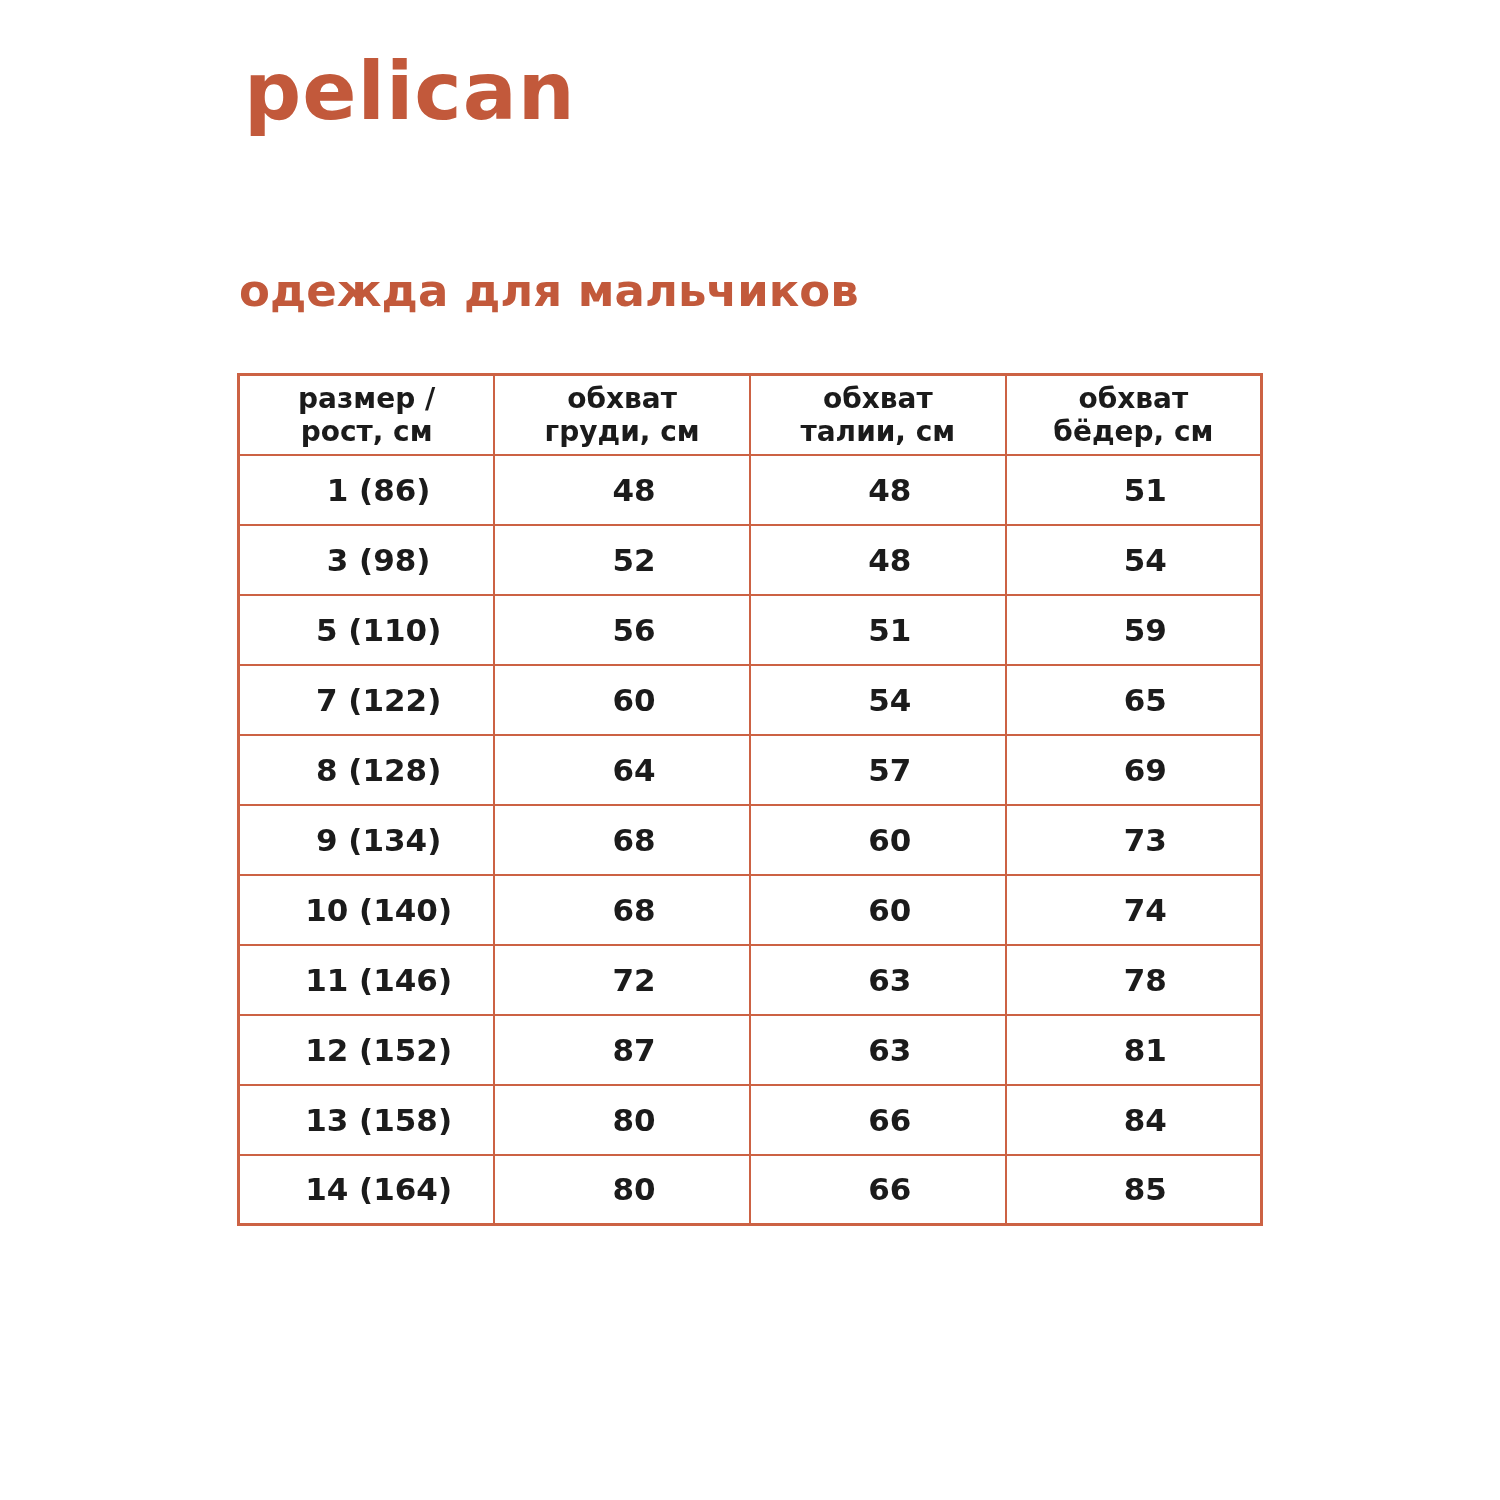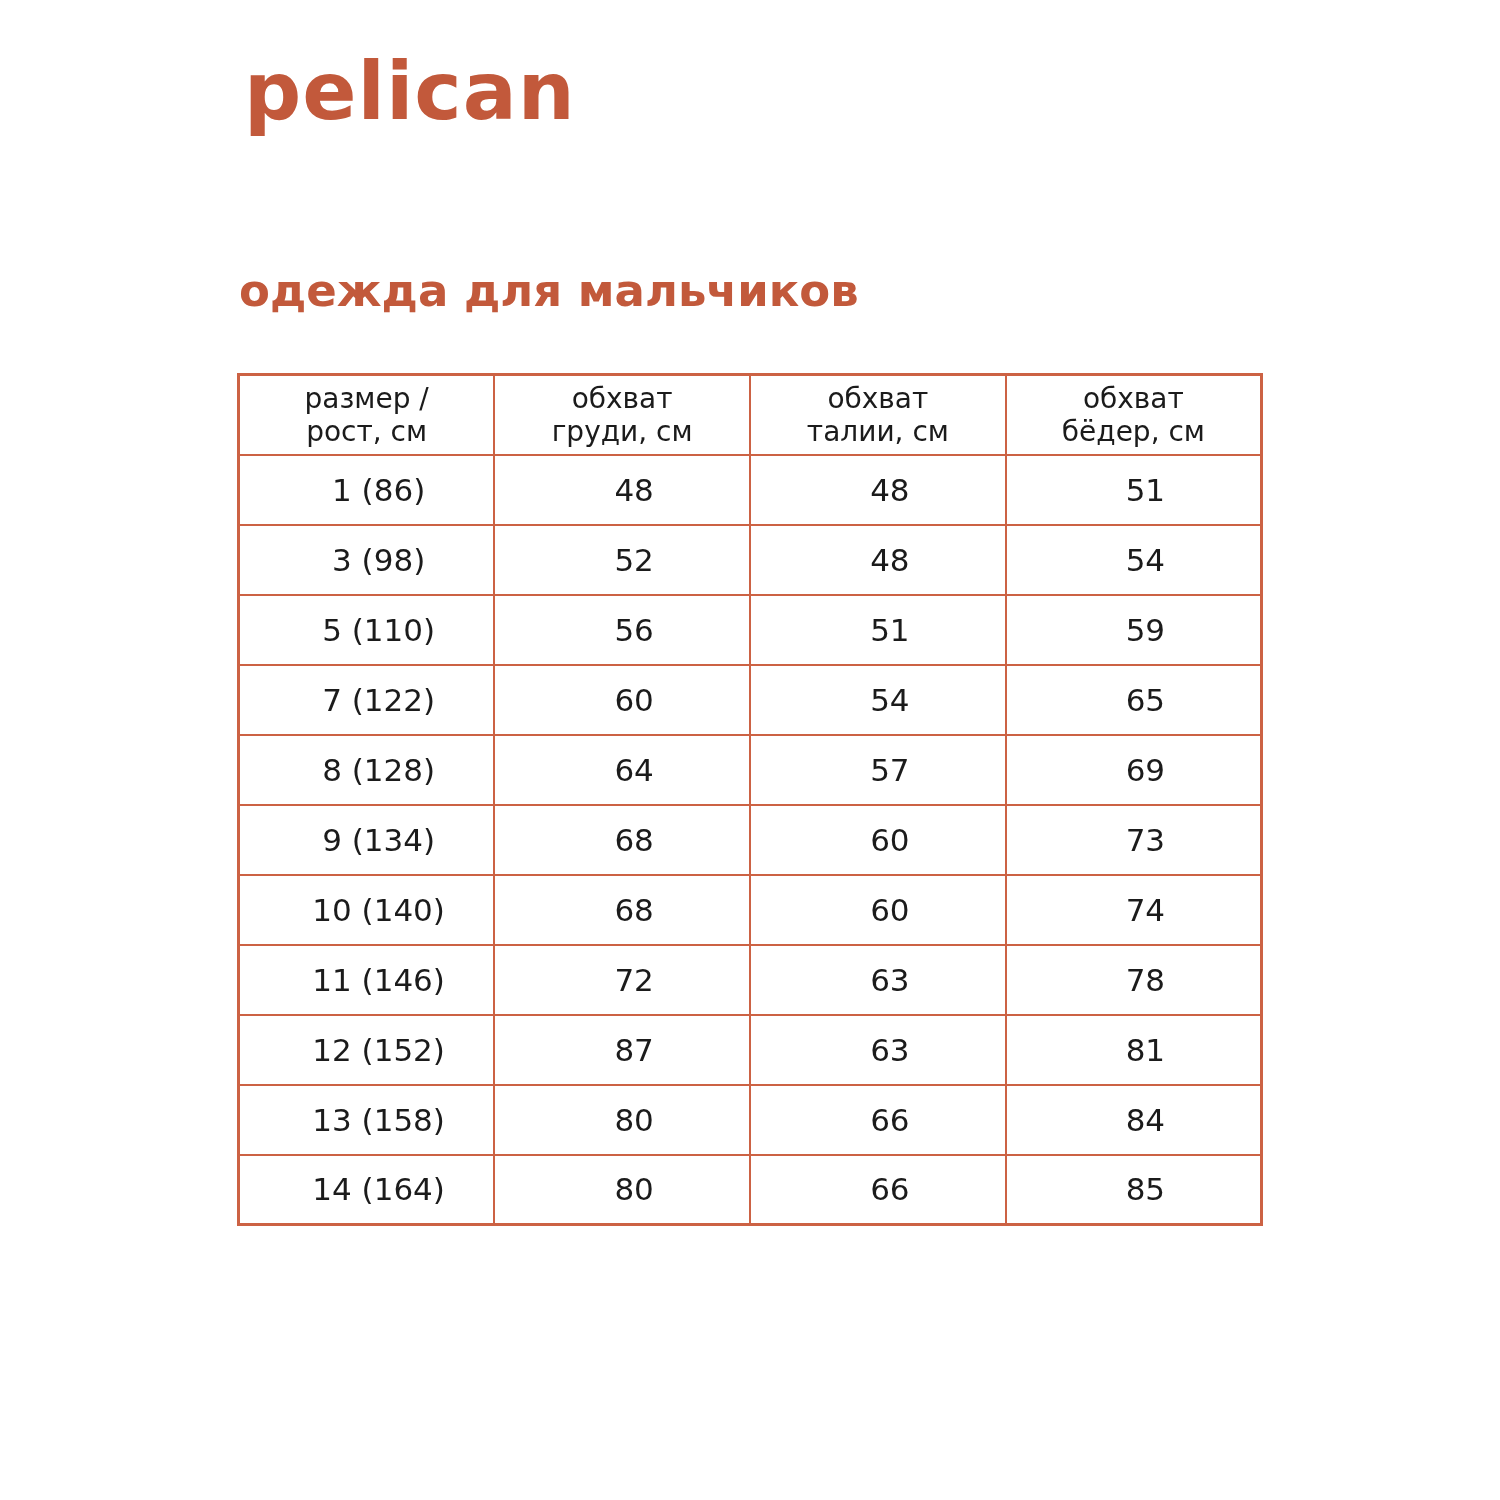--- a/index.html
+++ b/index.html
@@ -42,21 +42,21 @@
     width: 1026px;
     border-collapse: collapse;
     table-layout: fixed;
     border: 3px solid var(--border);
   }
   .size-table th, .size-table td {
     border: 2px solid var(--border);
     text-align: center;
     vertical-align: middle;
     color: var(--text);
-    font-weight: normal;
+    font-weight: bold;
     background: var(--bg);
   }
   .size-table thead th {
     height: 80px;
     font-size: 28px;
     line-height: 33px;
     padding: 2px 0;
   }
   .size-table tbody td {
     height: 70px;

